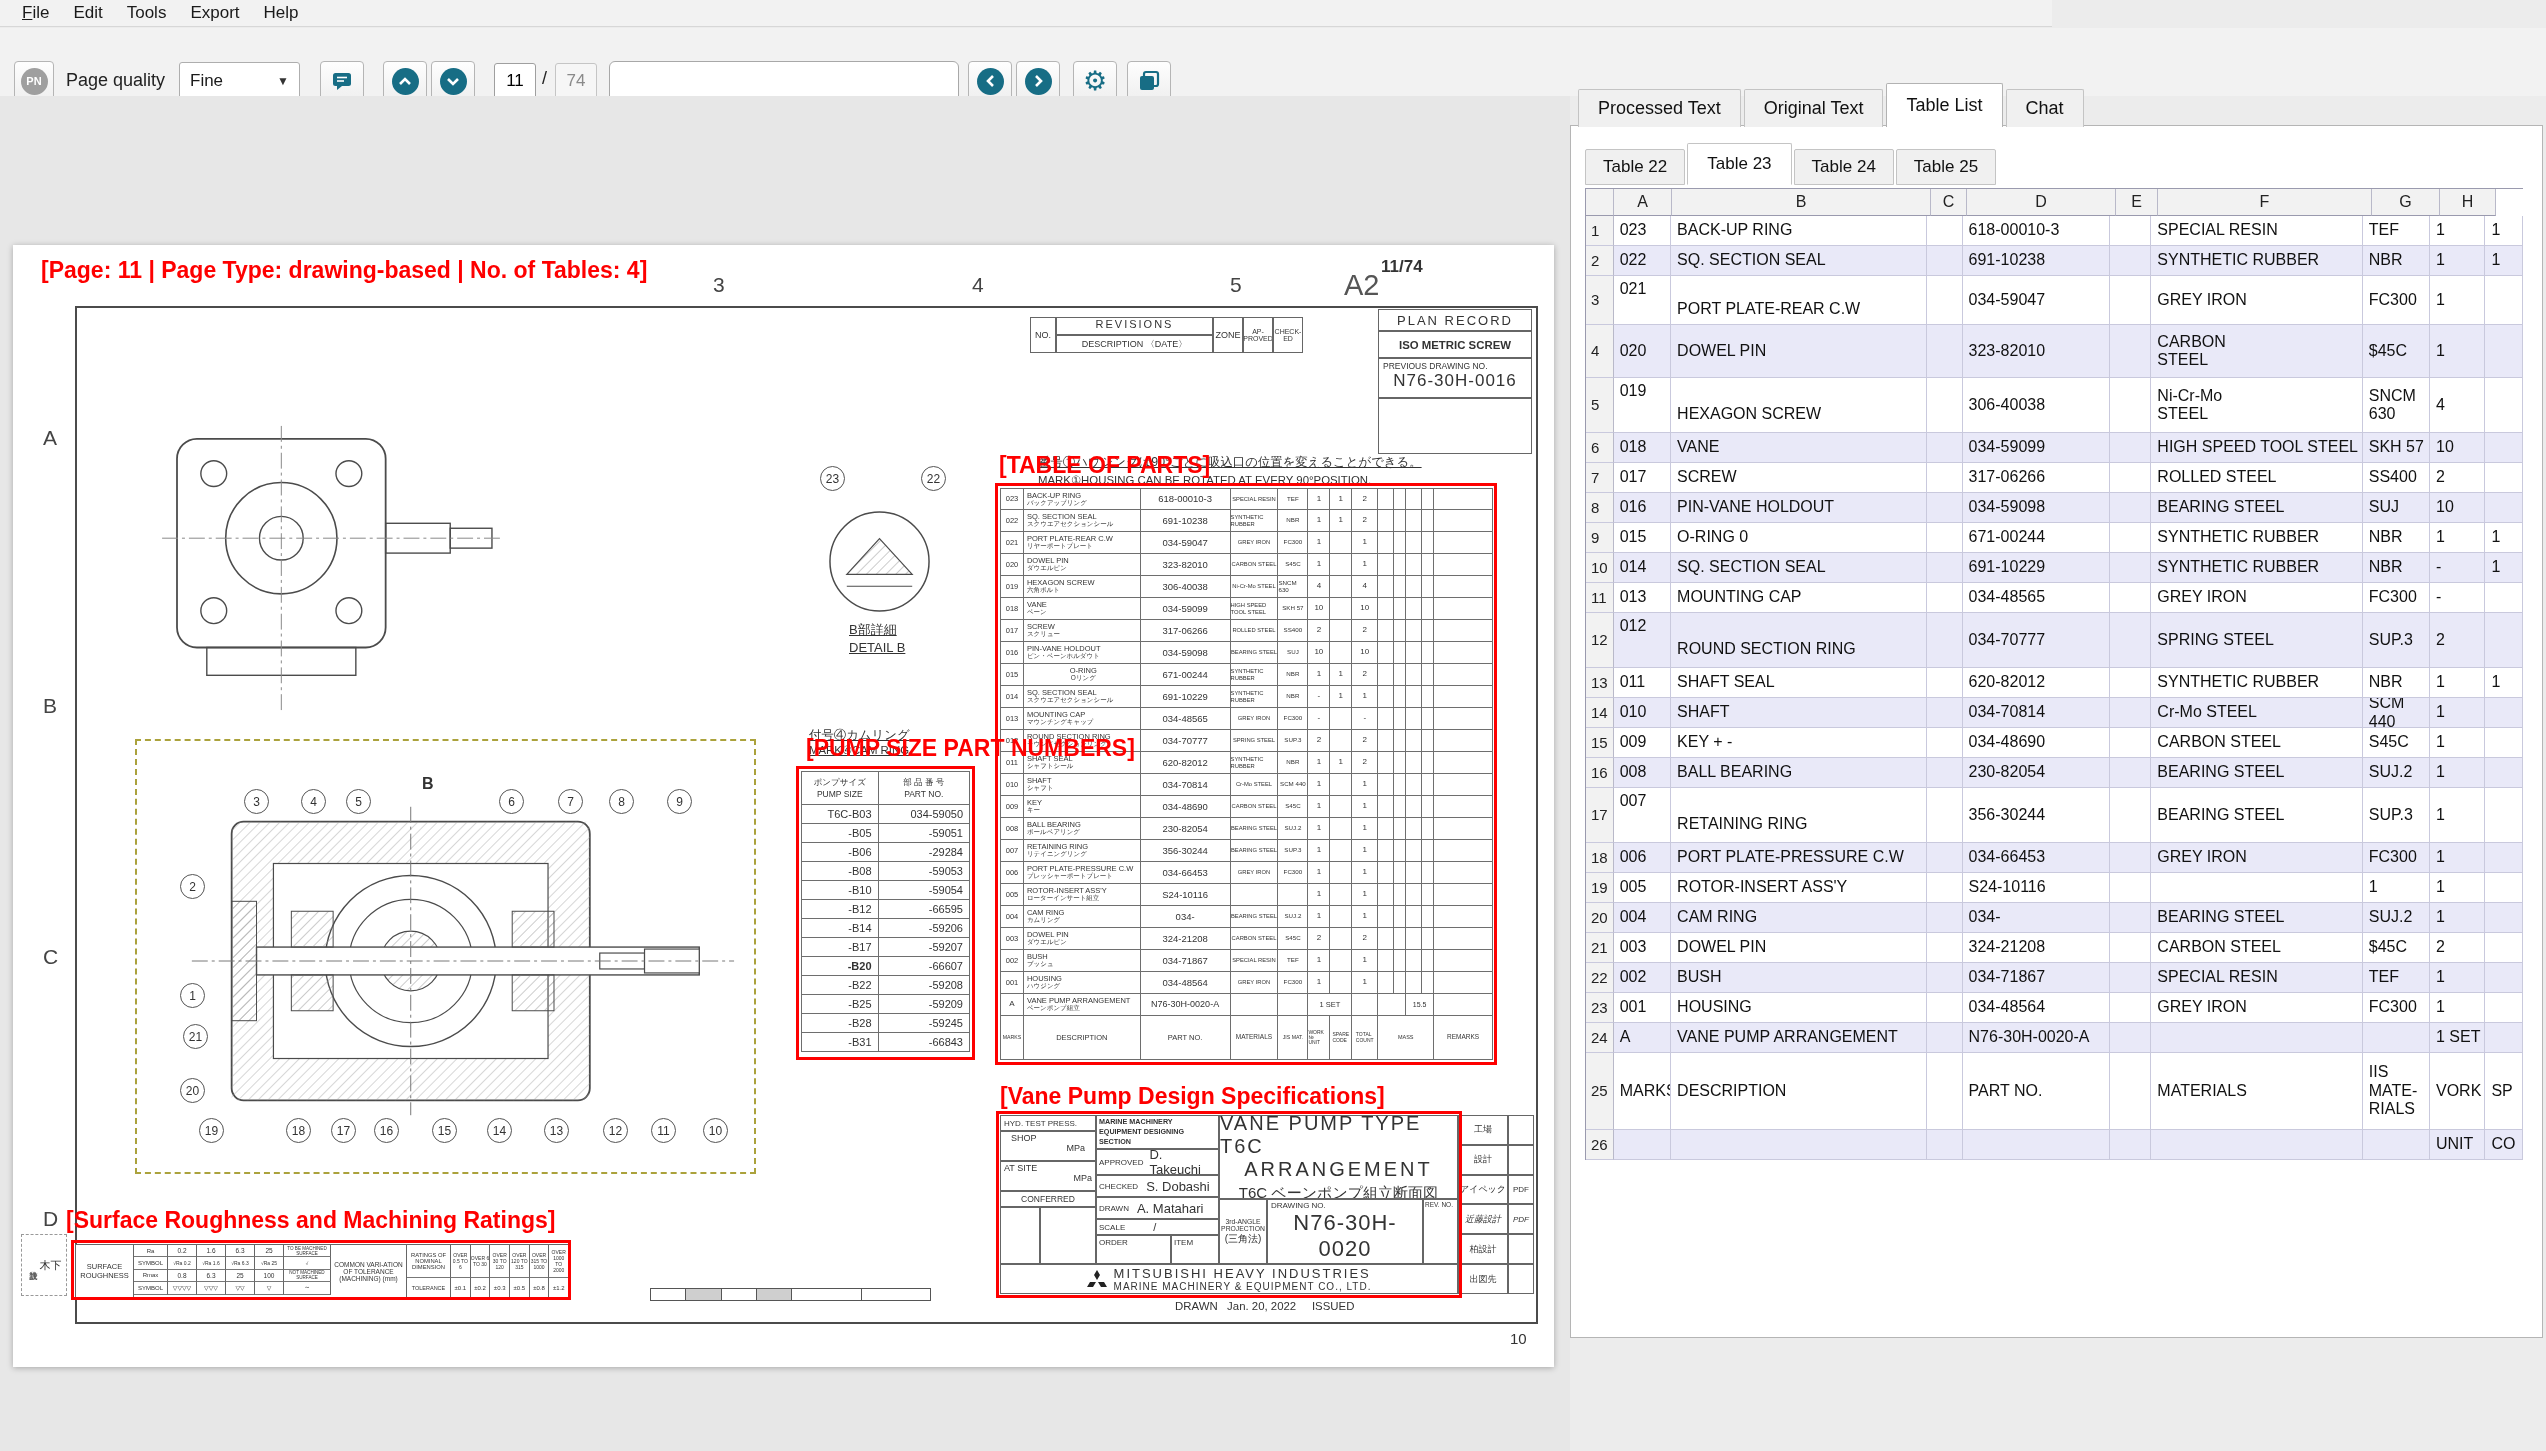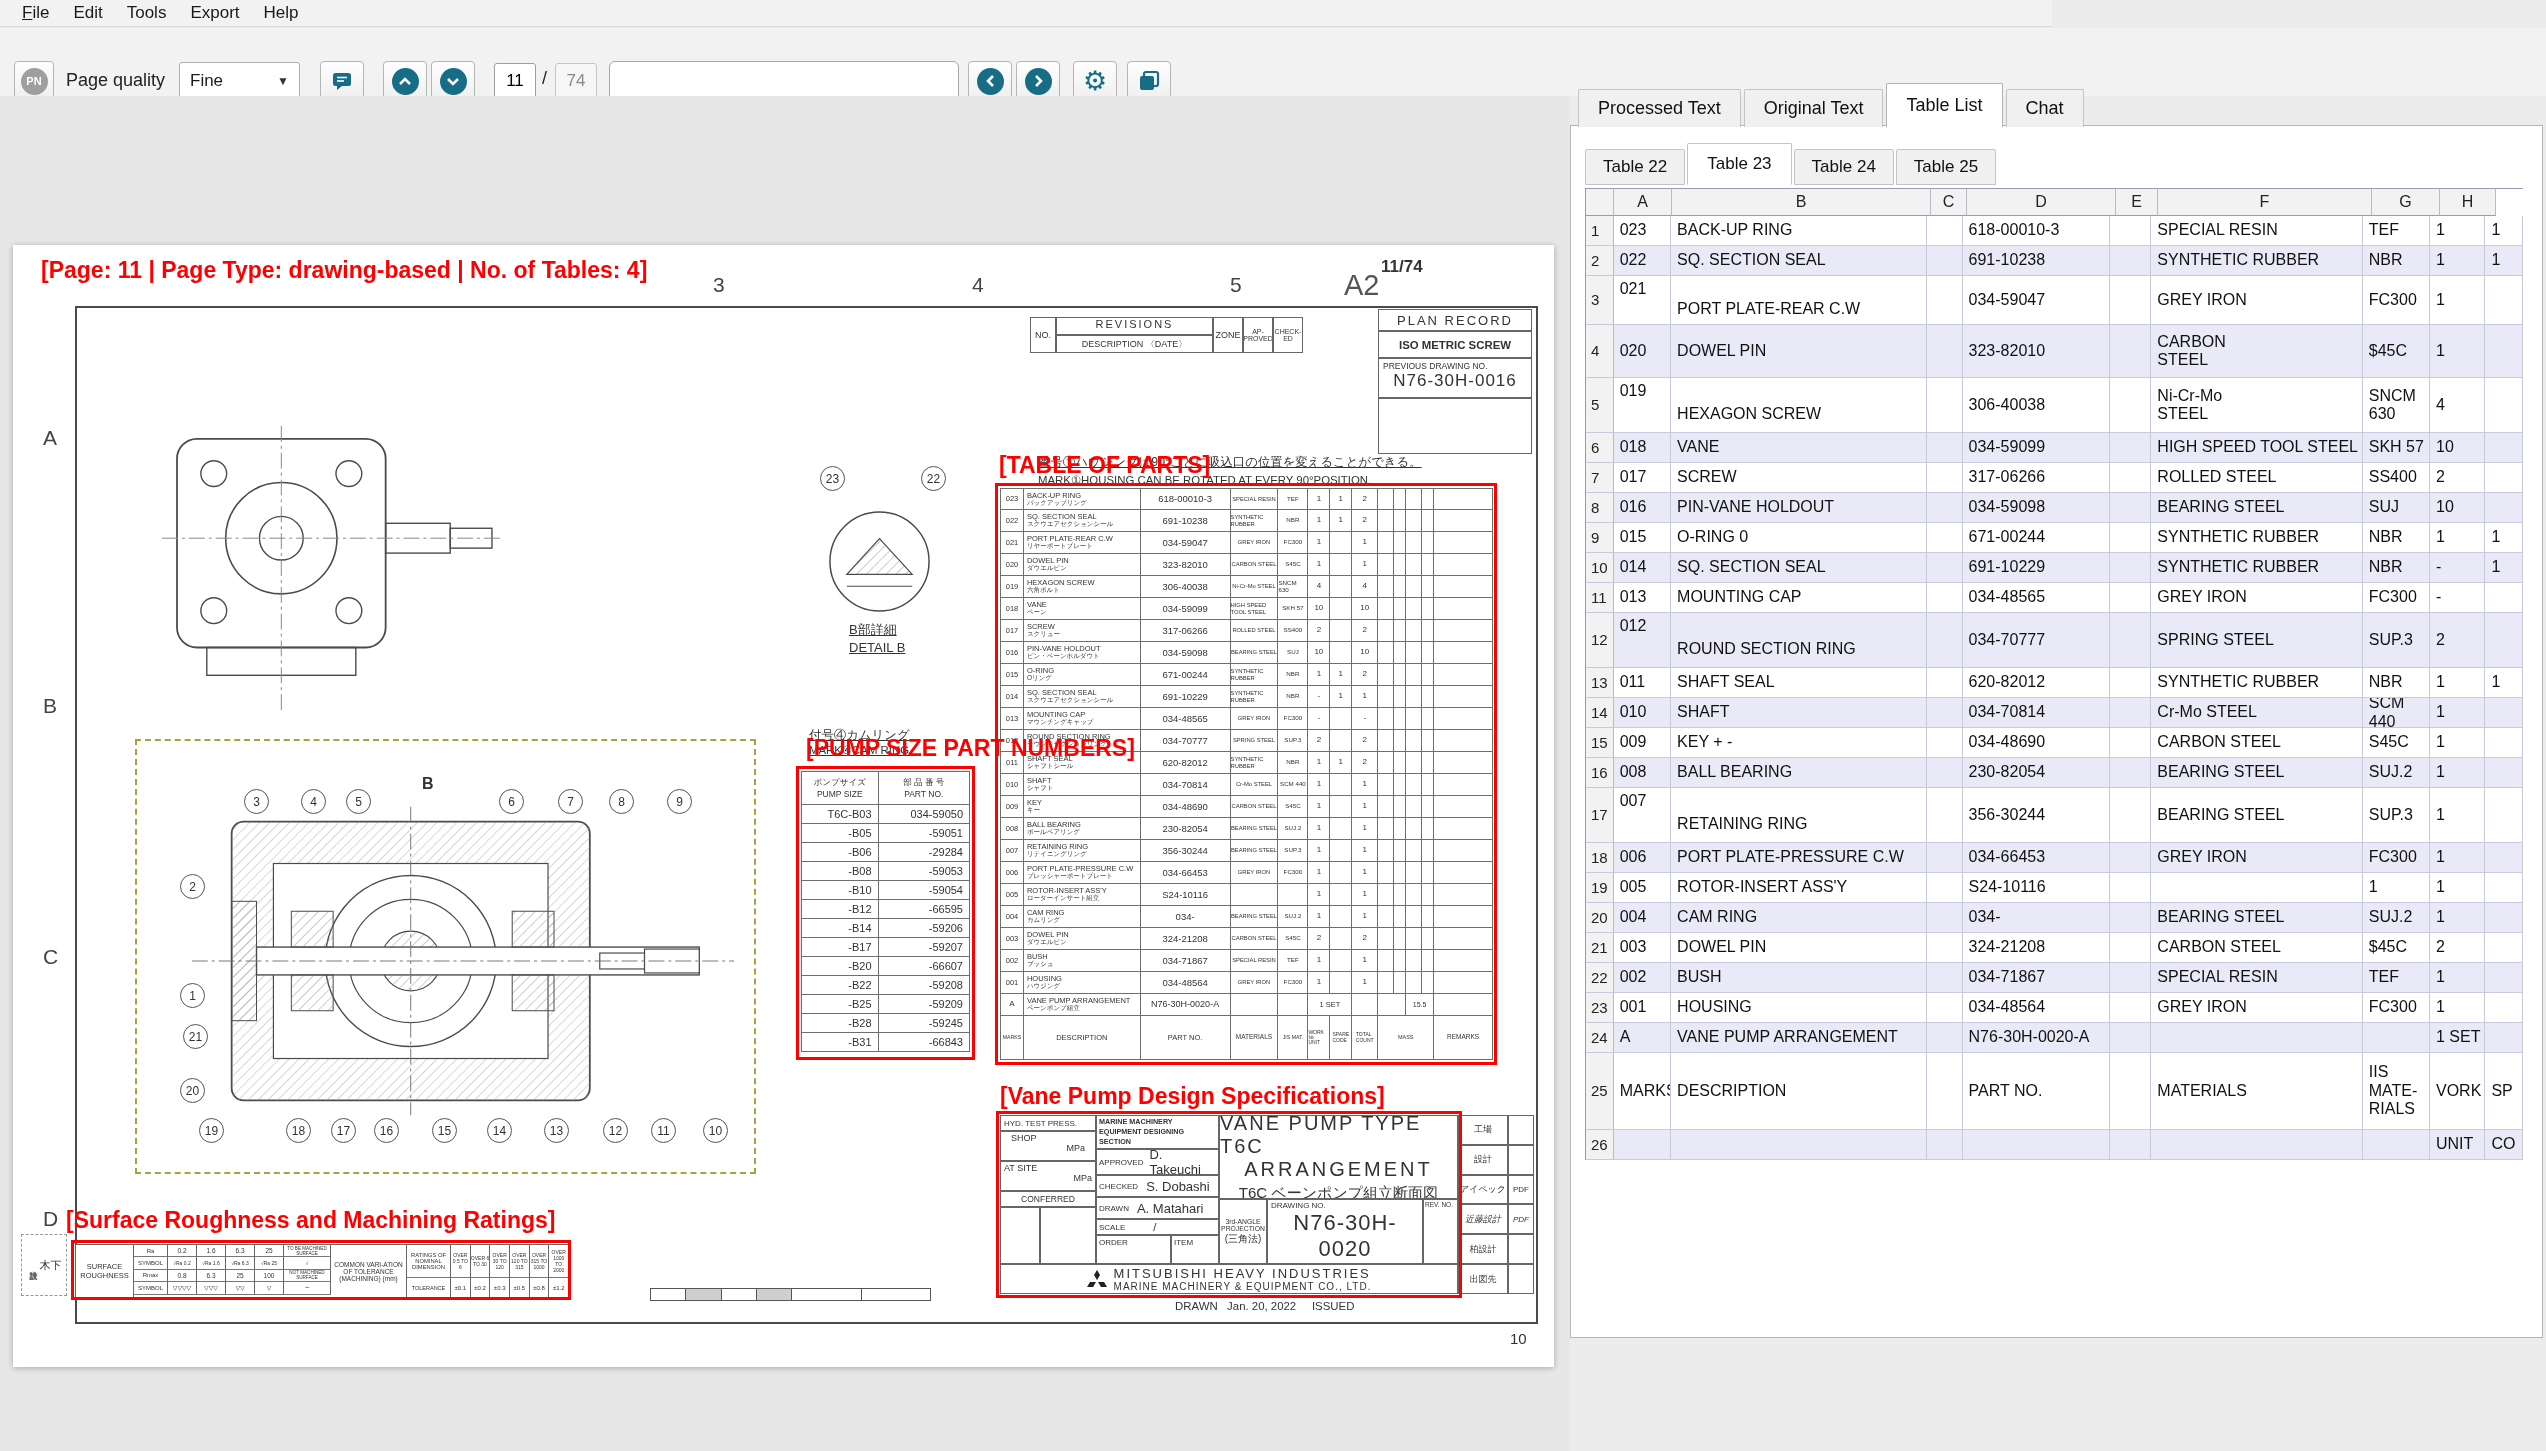--- a/index.html
+++ b/index.html
@@ -411,21 +411,21 @@
           <div class="dpcell" style="width: 22px; height: 22px; font-size: 8px; align-items: center;"></div>
           <div class="dpcell" style="width: 26px; height: 22px; font-size: 8px; align-items: center;">10</div>
           <div class="dpcell" style="width: 16px; height: 22px; font-size: 7px; align-items: center;"></div>
           <div class="dpcell" style="width: 12px; height: 22px; font-size: 7px; align-items: center;"></div>
           <div class="dpcell" style="width: 16px; height: 22px; font-size: 7px; align-items: center;"></div>
           <div class="dpcell" style="width: 12px; height: 22px; font-size: 7px; align-items: center;"></div>
           <div class="dpcell" style="width: 59px; height: 22px; font-size: 7px; align-items: center;"></div>
         </div>
         <div class="dprow">
           <div class="dpcell" style="width: 24px; height: 22px; font-size: 7.5px; align-items: center;">015</div>
-          <div class="dpcell" style="width: 117px; height: 22px; font-size: 8px; align-items: flex-start;">
+          <div class="dpcell" style="width: 117px; height: 22px; font-size: 8px; align-items: center;">
             <span style="font-size:7.5px;white-space:nowrap;padding-left:3px">O-RING</span>
             <span style="font-size:6.5px;white-space:nowrap;padding-left:3px">Oリング</span>
           </div>
           <div class="dpcell" style="width: 90px; height: 22px; font-size: 9.5px; align-items: center;">671-00244</div>
           <div class="dpcell" style="width: 48px; height: 22px; font-size: 5.8px; align-items: center;">SYNTHETIC RUBBER</div>
           <div class="dpcell" style="width: 30px; height: 22px; font-size: 6.2px; align-items: center;">NBR</div>
           <div class="dpcell" style="width: 22px; height: 22px; font-size: 8px; align-items: center;">1</div>
           <div class="dpcell" style="width: 22px; height: 22px; font-size: 8px; align-items: center;">1</div>
           <div class="dpcell" style="width: 26px; height: 22px; font-size: 8px; align-items: center;">2</div>
           <div class="dpcell" style="width: 16px; height: 22px; font-size: 7px; align-items: center;"></div>
@@ -779,21 +779,21 @@
         </div>
         <div class="psrow">
           <div class="pscell" style="width: 78px; height: 19px;">-B14</div>
           <div class="pscell" style="width: 92px; height: 19px;">-59206</div>
         </div>
         <div class="psrow">
           <div class="pscell" style="width: 78px; height: 19px;">-B17</div>
           <div class="pscell" style="width: 92px; height: 19px;">-59207</div>
         </div>
         <div class="psrow">
-          <div class="pscell" style="width: 78px; height: 19px;">-B20</div>
+          <div class="pscell" style="width: 78px; height: 19px; font-weight: bold;">-B20</div>
           <div class="pscell" style="width: 92px; height: 19px;">-66607</div>
         </div>
         <div class="psrow">
           <div class="pscell" style="width: 78px; height: 19px;">-B22</div>
           <div class="pscell" style="width: 92px; height: 19px;">-59208</div>
         </div>
         <div class="psrow">
           <div class="pscell" style="width: 78px; height: 19px;">-B25</div>
           <div class="pscell" style="width: 92px; height: 19px;">-59209</div>
         </div>

